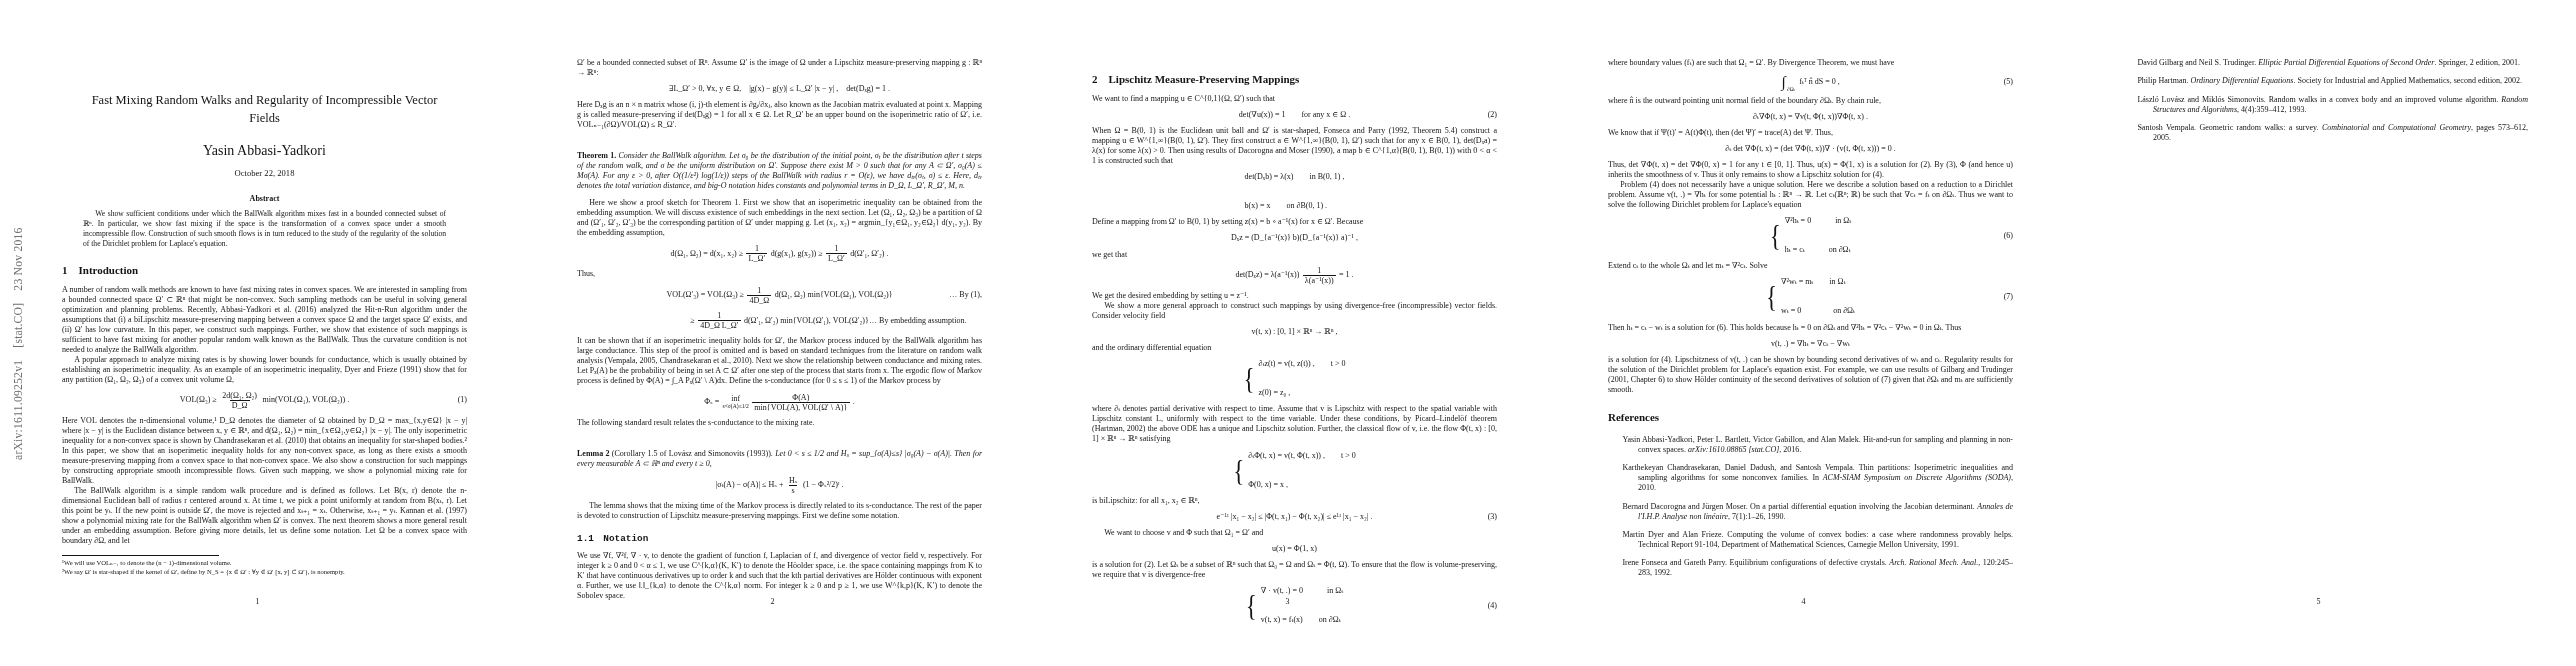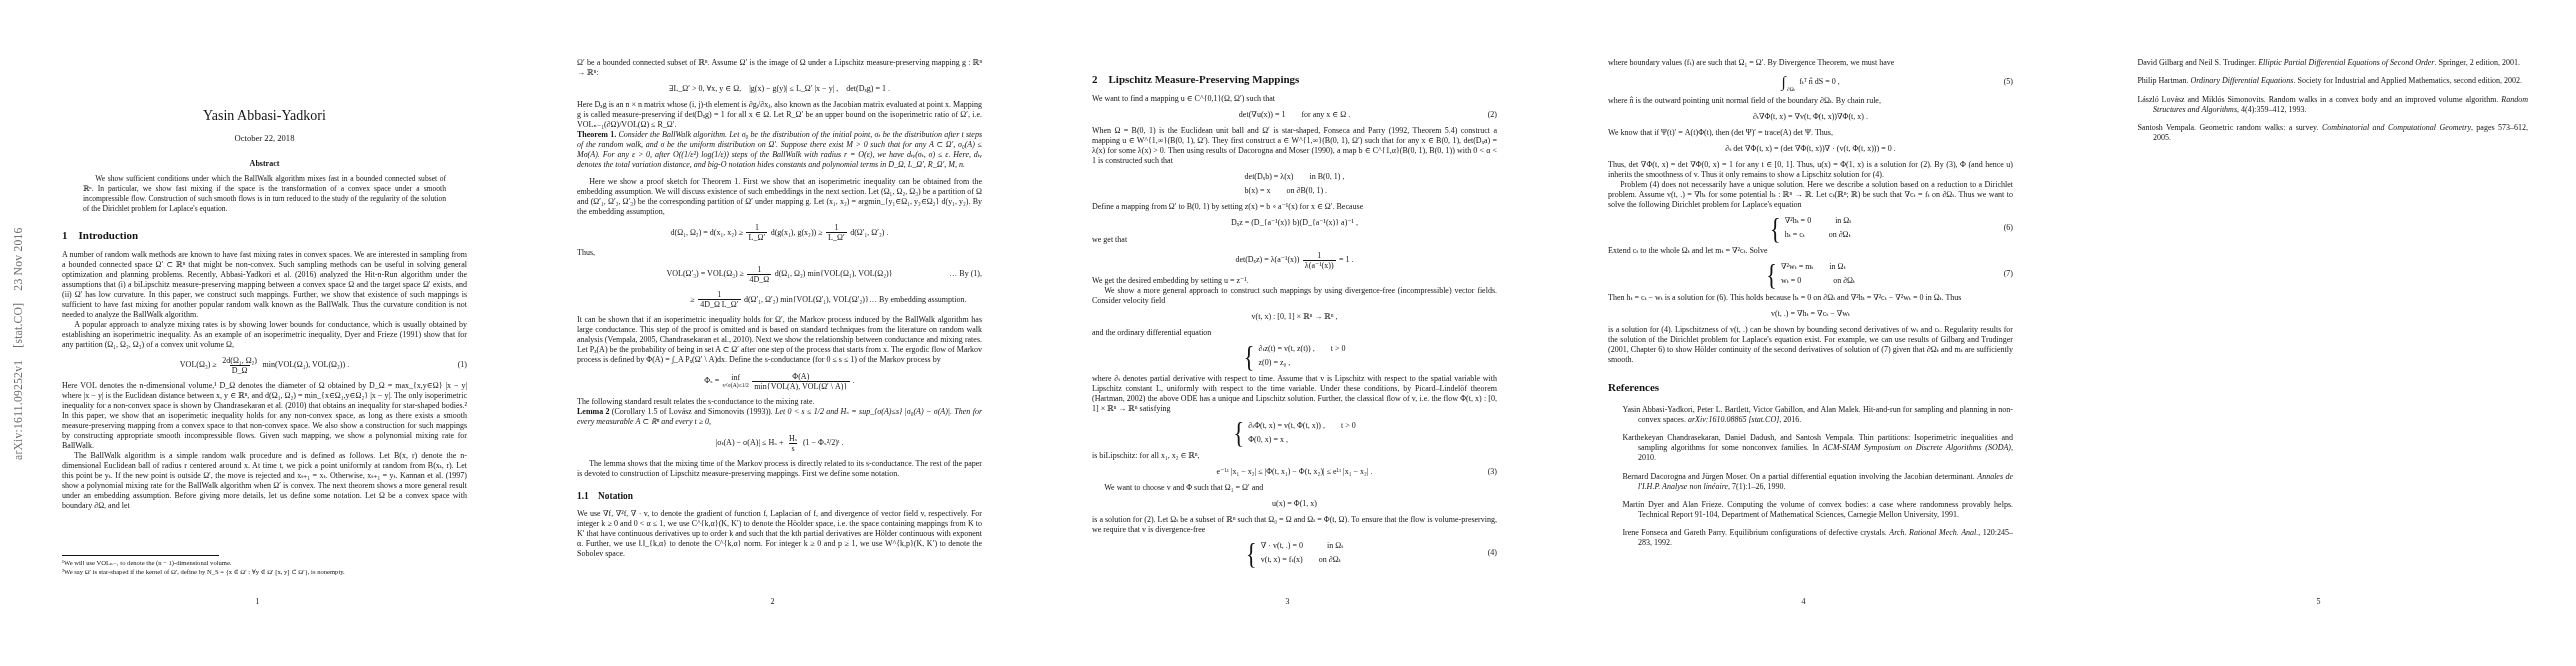--- a/index.html
+++ b/index.html
@@ -12,54 +12,55 @@
   .pt-title{padding-top:92px;}
   .pt-body{padding-top:58px;}
   p{margin:0;}
   p.ind{text-indent:12.2px;}
   .title{width:367px;margin:0 auto;text-align:center;font-size:12.5px;line-height:1.4;}
   .author{text-align:center;font-size:14px;margin-top:15px;text-indent:0;font-family:Liberation Serif, serif;}
   .date{text-align:center;font-size:8.6px;margin-top:8.3px;text-indent:0;}
   .abs-head{text-align:center;font-weight:bold;margin-top:15.6px;text-indent:0;}
   .abstract{margin:5px 21px 0;font-size:7.6px;line-height:1.3;}
   .sec-head{font-size:11px;font-weight:bold;margin:15px 0 7.2px;text-align:left;}
-  .subsec-head{font-size:9.4px;font-weight:bold;margin:12.2px 0 6.1px;text-align:left;}
+  .subsec-head{font-size:9.4px;font-weight:bold;margin:12.2px 0 6.1px;text-align:left;font-family:Liberation Mono, monospace;}
   .eq{position:relative;display:flex;justify-content:center;align-items:center;margin:6.1px 0;text-align:center;}
   .eqbody{display:inline-flex;align-items:center;gap:3.3px;}
   .eqnum{position:absolute;right:0;top:50%;transform:translateY(-50%);}
   .eqtail{position:absolute;right:0;top:50%;transform:translateY(-50%);}
   .eqtail2{position:absolute;right:15.6px;top:50%;transform:translateY(-50%);}
   .frac{display:inline-flex;flex-direction:column;align-items:center;line-height:1.15;vertical-align:middle;}
   .frac .num{display:block;padding:0 2.2px;}
   .frac .den{display:block;border-top:0.6px solid #141414;padding:0 2.2px;text-align:right;}
   .limop{display:inline-flex;flex-direction:column;align-items:center;line-height:1;}
   .limsub{font-size:5.6px;margin-top:0.6px;}
   .cases{display:inline-flex;align-items:center;gap:3.9px;}
   .brace{font-size:23px;font-weight:300;transform:scaleY(1.25);line-height:1;}
-  .caselines{display:inline-flex;flex-direction:column;align-items:flex-start;gap:4px;text-align:left;}
+  .caselines{display:inline-flex;flex-direction:column;align-items:flex-start;gap:19px;text-align:left;}
   .intsign{font-size:15.6px;line-height:1;}
   .intsub{font-size:5.3px;align-self:flex-end;margin:0 1.1px 0 -1.7px;transform:translateY(3.3px);}
-  .thm{margin-top:0;margin-bottom:6.7px;}
+  .thm{margin-top:21px;margin-bottom:6.7px;font-family:Liberation Serif, serif;}
   .thm i{font-style:italic;}
   .footnotes{position:absolute;left:62px;right:62px;top:555px;font-size:6.6px;line-height:1.3;text-align:justify;}
   .fnrule{width:157px;border-top:0.7px solid #141414;margin-bottom:3.3px;}
   .pageno{position:absolute;left:0;right:0;top:597px;text-align:center;font-size:8px;}
   .watermark{position:absolute;left:12.2px;top:93px;height:367px;writing-mode:vertical-rl;
              transform:rotate(180deg);font-size:11.7px;color:#6f6f6f;letter-spacing:0.2px;white-space:nowrap;}
   .ref{margin:0 0 8.3px;padding-left:30px;text-indent:-15.6px;}
   .refs-head{font-size:11px;font-weight:bold;margin:16.7px 0 10px;text-align:left;}
 </style>
 </head>
 <body>
 
 <div class="canvas">
 
   <div class="page" id="page1">
     <div class="watermark">arXiv:1611.09252v1  [stat.CO]  23 Nov 2016</div>
     <div class="content pt-title">
+      <div class="title">Fast Mixing Random Walks and Regularity of Incompressible Vector Fields</div>
       <p class="author">Yasin Abbasi-Yadkori</p>
       <p class="date">October 22, 2018</p>
       <p class="abs-head">Abstract</p>
       <p class="abstract ind">We show sufficient conditions under which the BallWalk algorithm mixes fast in a bounded connected subset of ℝⁿ. In particular, we show fast mixing if the space is the transformation of a convex space under a smooth incompressible flow. Construction of such smooth flows is in turn reduced to the study of the regularity of the solution of the Dirichlet problem for Laplace's equation.</p>
       <div class="sec-head">1 Introduction</div>
       <p>A number of random walk methods are known to have fast mixing rates in convex spaces. We are interested in sampling from a bounded connected space Ω′ ⊂ ℝⁿ that might be non-convex. Such sampling methods can be useful in solving general optimization and planning problems. Recently, Abbasi-Yadkori et al. (2016) analyzed the Hit-n-Run algorithm under the assumptions that (i) a biLipschitz measure-preserving mapping between a convex space Ω and the target space Ω′ exists, and (ii) Ω′ has low curvature. In this paper, we construct such mappings. Further, we show that existence of such mappings is sufficient to have fast mixing for another popular random walk known as the BallWalk. Thus the curvature condition is not needed to analyze the BallWalk algorithm.</p>
       <p class="ind">A popular approach to analyze mixing rates is by showing lower bounds for conductance, which is usually obtained by establishing an isoperimetric inequality. As an example of an isoperimetric inequality, Dyer and Frieze (1991) show that for any partition (Ω₁, Ω₂, Ω₃) of a convex unit volume Ω,</p>
       <div class="eq">
         <span class="eqbody">
           <span>VOL(Ω₃) ≥</span>

